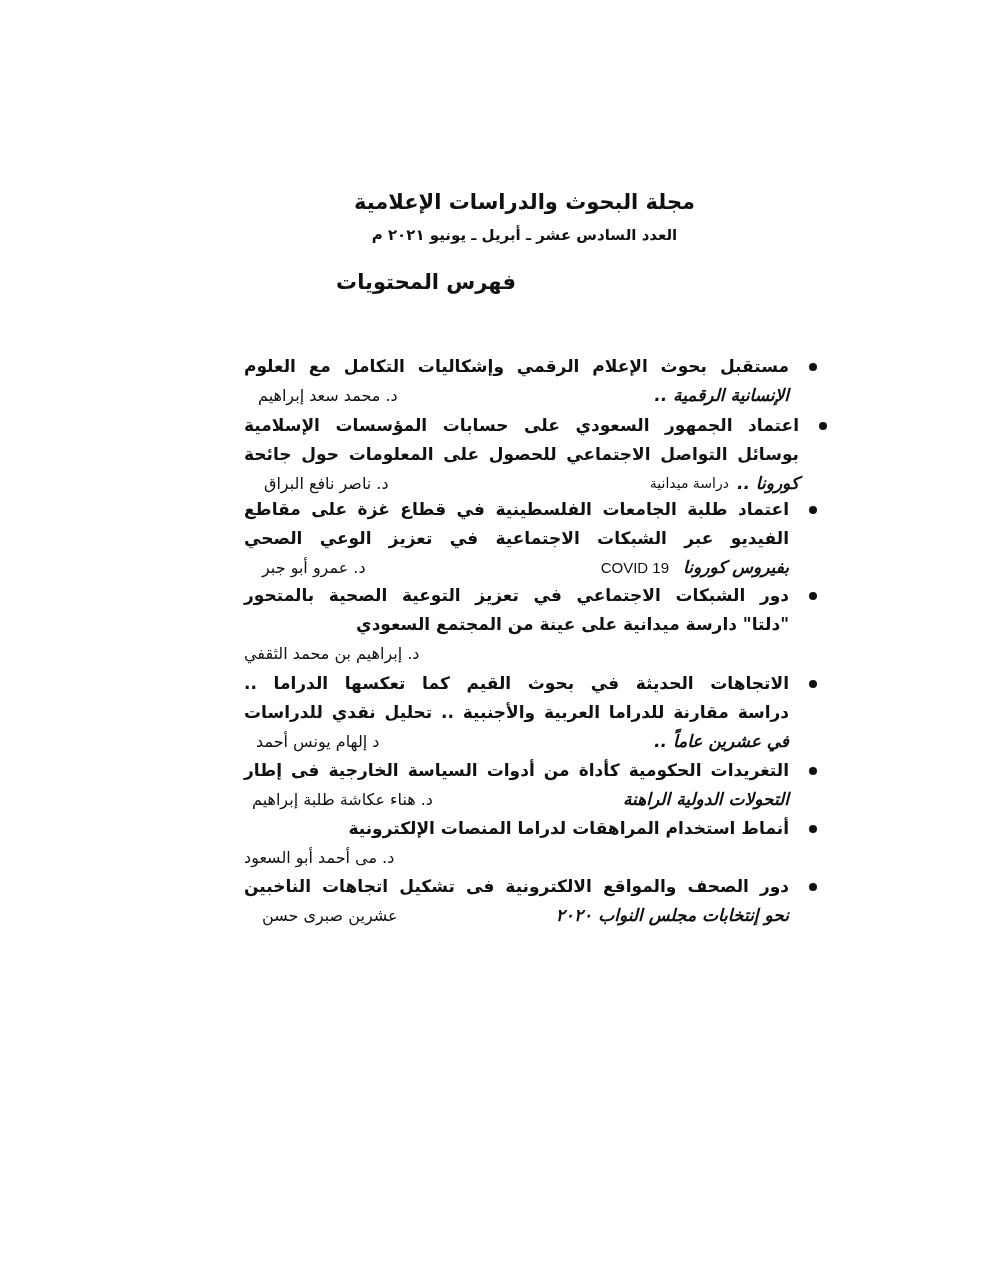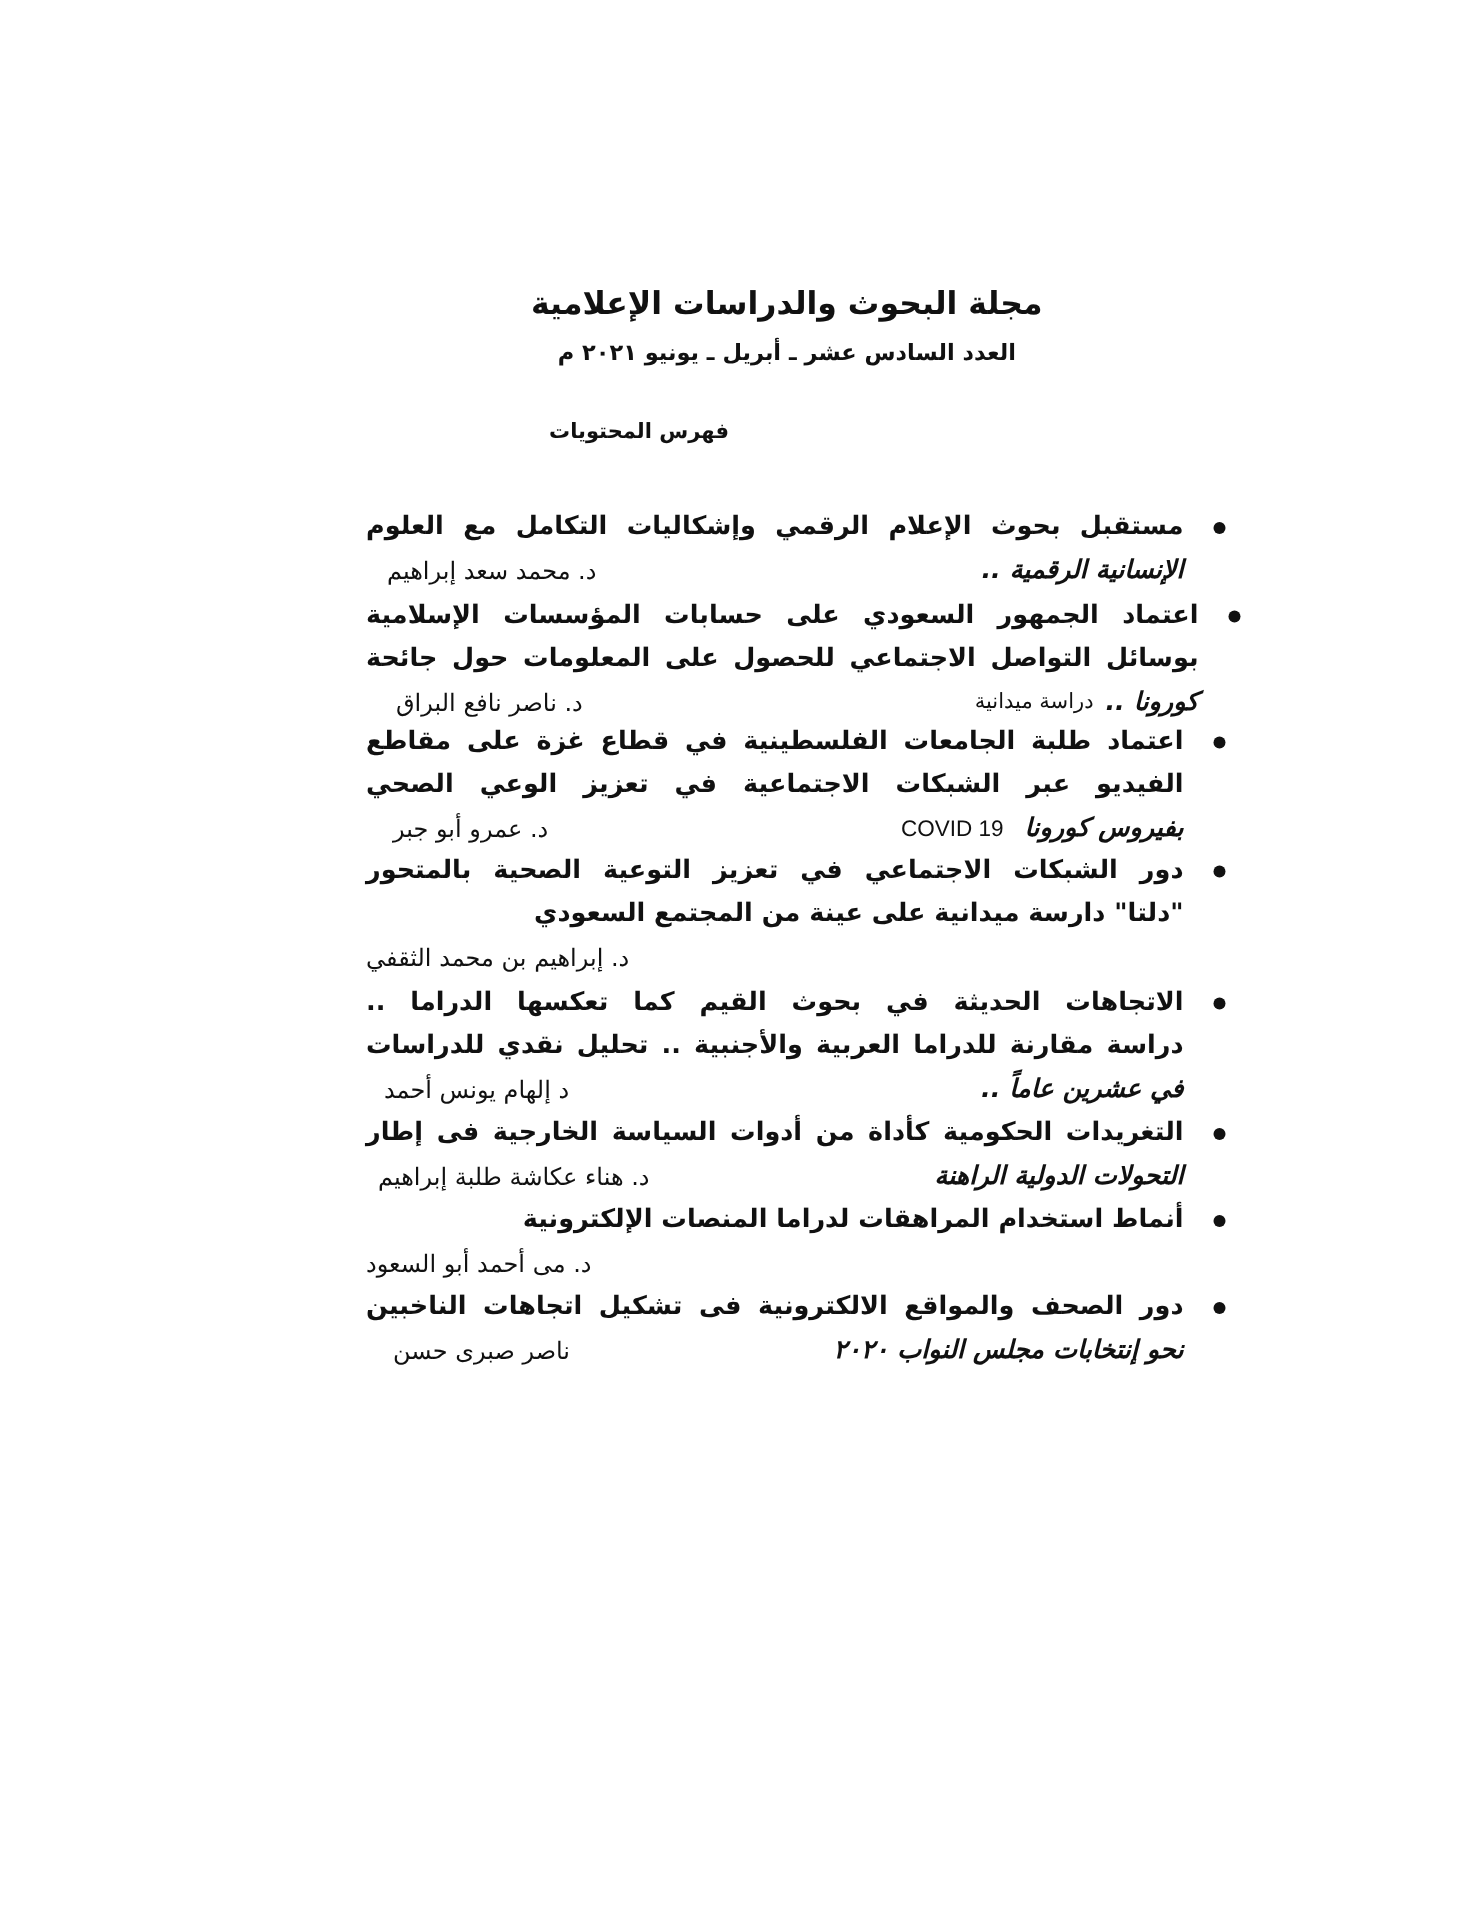--- a/index.html
+++ b/index.html
@@ -29,28 +29,29 @@
       width: 989px;
       font-size: 21px;
     }
     .issue-line {
       top: 226px;
       font-size: 15px;
       left: 0;
       width: 989px;
     }
     .toc-title {
-      top: 280px;
-      font-size: 14px;
+      top: 270px;
+      font-size: 21px;
       width: 792px;
     }
     .entry {
       position: absolute;
       right: 200px;
       width: 545px;
+      margin-top: 15px;
     }
     .entry .line {
       position: relative;
       height: 29px;
       line-height: 29px;
       white-space: nowrap;
       font-size: 17px;
       font-weight: bold;
       text-align: justify;
       text-align-last: justify;
@@ -170,15 +171,15 @@
   <div class="author-line">
     <span class="author" style="left:0px;">د. مى أحمد أبو السعود</span>
   </div>
 </div>
 
 <div class="entry" style="top:857px;">
   <div class="line">دور الصحف والمواقع الالكترونية فى تشكيل اتجاهات الناخبين</div>
   <span class="bullet"></span>
   <div class="line-with-author">
     <span class="ttext">نحو إنتخابات مجلس النواب ٢٠٢٠</span>
-    <span class="author" style="left:18px;">ناصر صبرى حسن</span>
+    <span class="author" style="left:18px;">عشرين صبرى حسن</span>
   </div>
 </div>
 
 </body></html>

